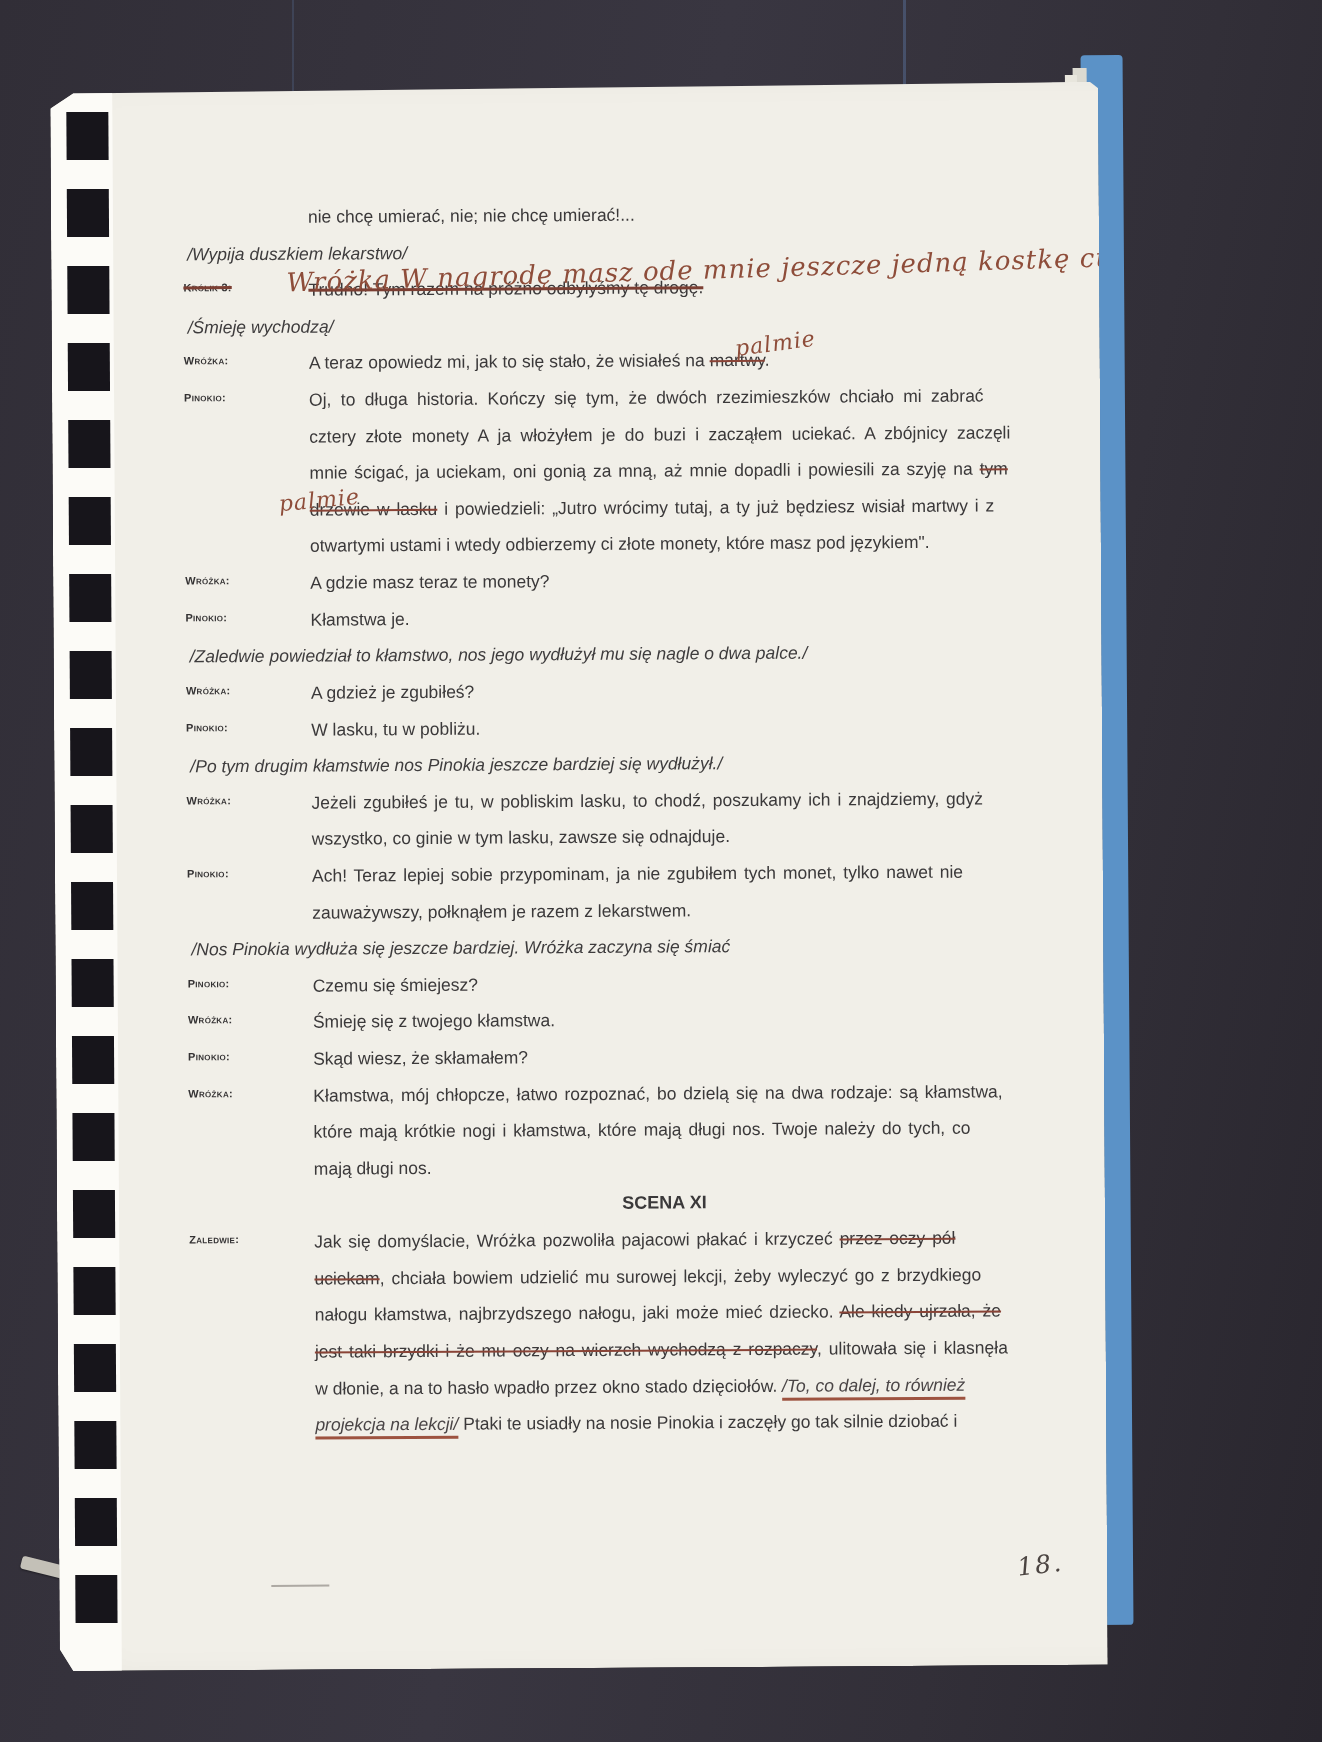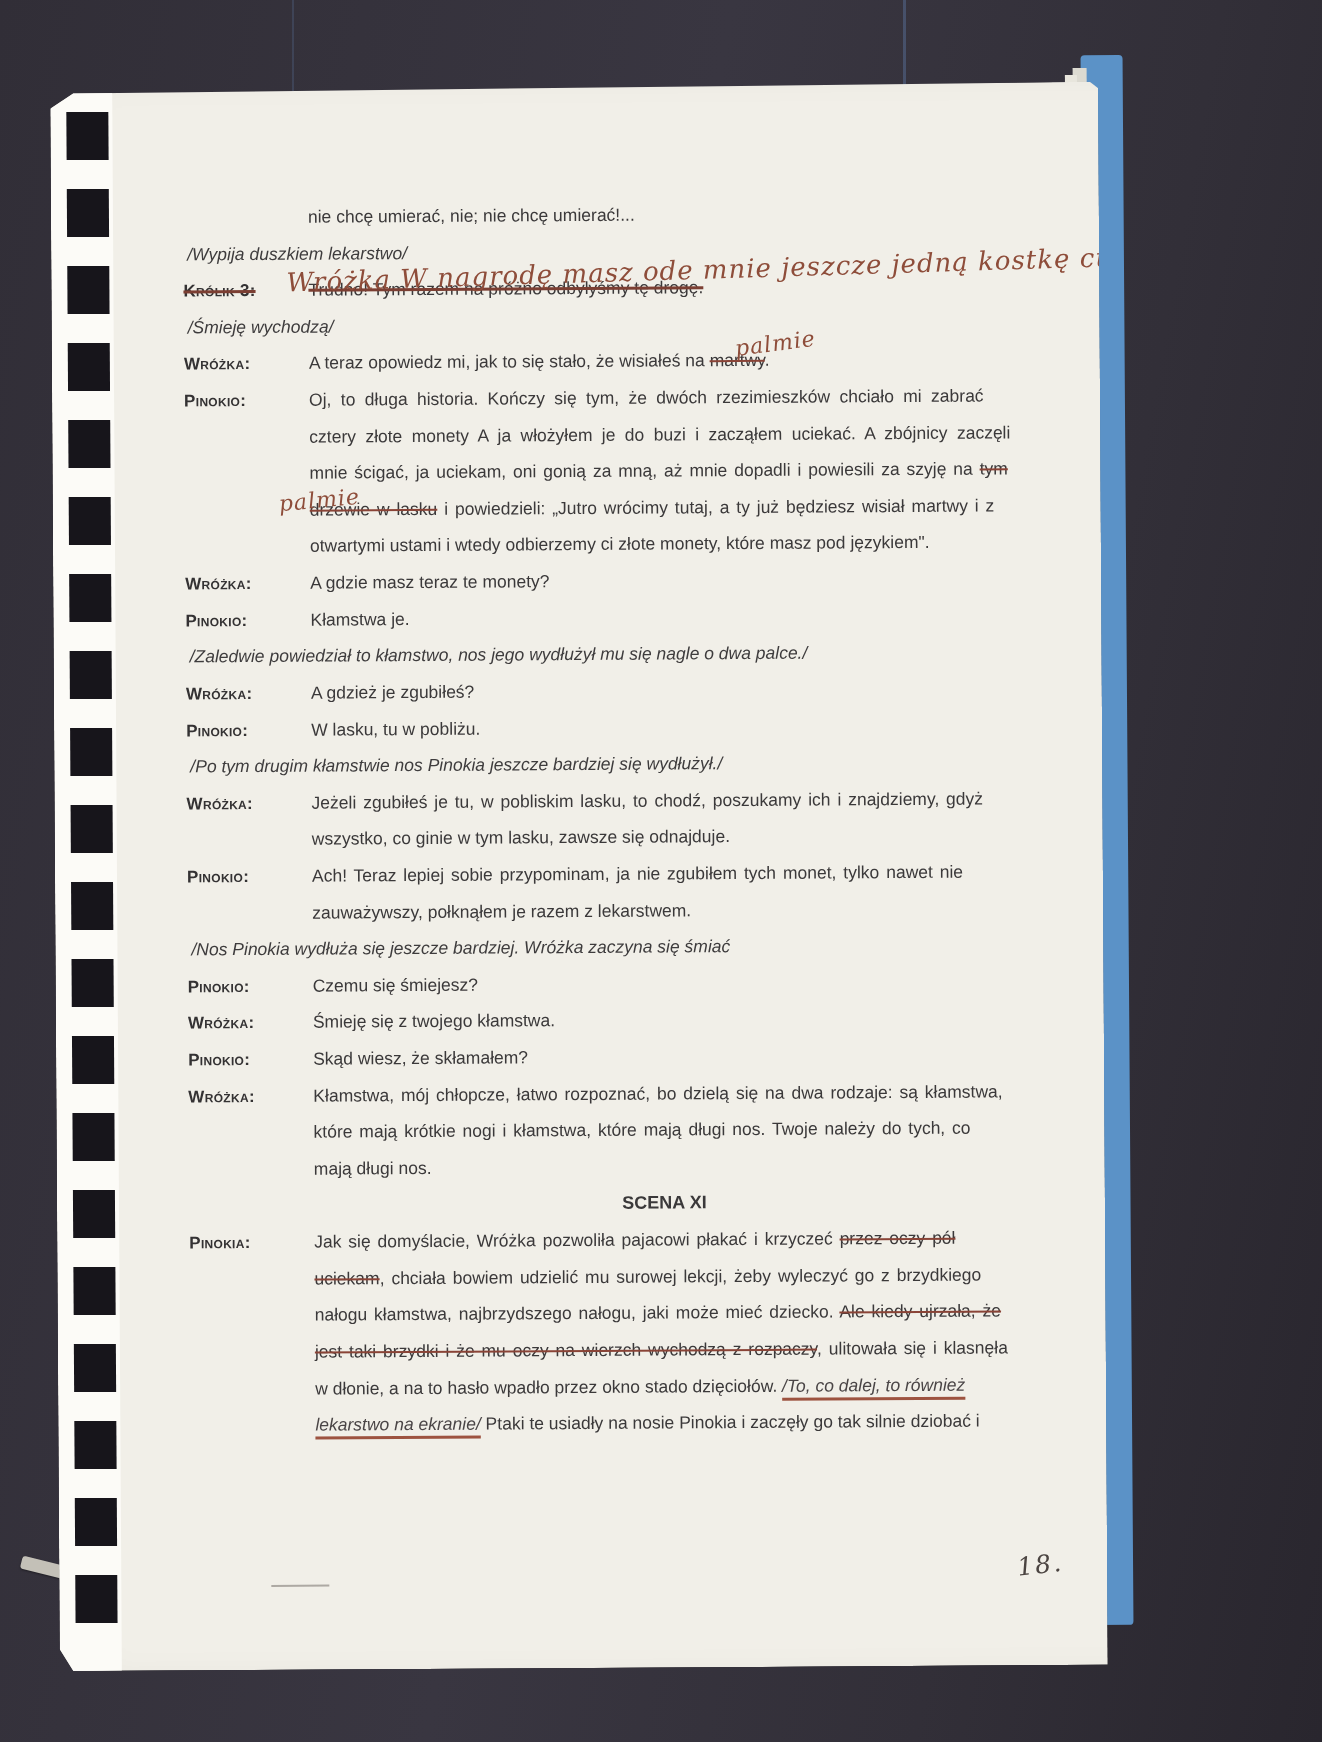--- a/index.html
+++ b/index.html
@@ -27,21 +27,21 @@
     background:repeating-linear-gradient(to bottom,#17151b 0px,#17151b 48px,rgba(0,0,0,0) 48px,rgba(0,0,0,0) 77px);
   }
   .wire{position:absolute;background:#c3c0b7;border-radius:3px;box-shadow:0 1px 2px rgba(0,0,0,0.4);}
   .wire.w1{left:20px;top:1567px;width:96px;height:13px;transform:rotate(14deg);}
   .wire.w2{left:64px;top:1582px;width:14px;height:34px;transform:rotate(-6deg);}
 
   .text{position:absolute;left:132px;top:117px;width:832px;color:#3b393a;font-size:17.5px;}
   .line{position:relative;height:36.62px;}
   .label{
     position:absolute;left:0;top:4px;font-weight:bold;font-variant:small-caps;
-    font-size:17px;letter-spacing:0.3px;color:#343233;white-space:nowrap;
+    font-size:11px;letter-spacing:0.3px;color:#343233;white-space:nowrap;
   }
   .txt{position:absolute;left:125px;top:3px;white-space:nowrap;}
   .line.stage .txt{left:4px;font-style:italic;color:#3e3c3d;}
   .line.heading .txt{left:125px;width:701px;text-align:center;font-weight:bold;font-size:18px;}
   .j .txt{word-spacing:2px;}
   .jw .txt{word-spacing:4.5px;}
   .st{text-decoration:line-through;text-decoration-color:#8a4437;text-decoration-thickness:2px;}
   .st2{text-decoration:line-through;text-decoration-color:#7c3f33;text-decoration-thickness:2.5px;}
   .rul{
     font-style:italic;color:#4a4546;
@@ -196,42 +196,42 @@
 
     <div class="line">
       <span class="txt">mają długi nos.</span>
     </div>
 
     <div class="line heading">
       <span class="txt">SCENA XI</span>
     </div>
 
     <div class="line j">
-      <span class="label">Pinokia:</span>
+      <span class="label">Zaledwie:</span>
       <span class="txt"><span>Jak się domyślacie, Wróżka pozwoliła pajacowi płakać i krzyczeć </span><span class="st">przez oczy pół</span></span>
     </div>
 
     <div class="line j">
       <span class="txt"><span class="st">uciekam</span><span>, chciała bowiem udzielić mu surowej lekcji, żeby wyleczyć go z brzydkiego</span></span>
     </div>
 
     <div class="line j">
       <span class="txt"><span>nałogu kłamstwa, najbrzydszego nałogu, jaki może mieć dziecko. </span><span class="st">Ale kiedy ujrzała, że</span></span>
     </div>
 
     <div class="line j">
       <span class="txt"><span class="st">jest taki brzydki i że mu oczy na wierzch wychodzą z rozpaczy</span><span>, ulitowała się i klasnęła</span></span>
     </div>
 
     <div class="line">
       <span class="txt"><span>w dłonie, a na to hasło wpadło przez okno stado dzięciołów. </span><span class="rul">/To, co dalej, to również</span></span>
     </div>
 
     <div class="line">
-      <span class="txt"><span class="rul">lekarstwo na ekranie/</span><span> Ptaki te usiadły na nosie Pinokia i zaczęły go tak silnie dziobać i</span></span>
+      <span class="txt"><span class="rul">projekcja na lekcji/</span><span> Ptaki te usiadły na nosie Pinokia i zaczęły go tak silnie dziobać i</span></span>
     </div>
   </div>
 
   <div class="hand top-note">Wróżka  W nagrodę masz ode mnie jeszcze jedną kostkę cukru</div>
   <div class="hand palmie-top">palmie</div>
   <div class="hand palmie-mid">palmie</div>
   <div class="hand pageno">18.</div>
   <div class="pencil-dash"></div>
 </div>
 

